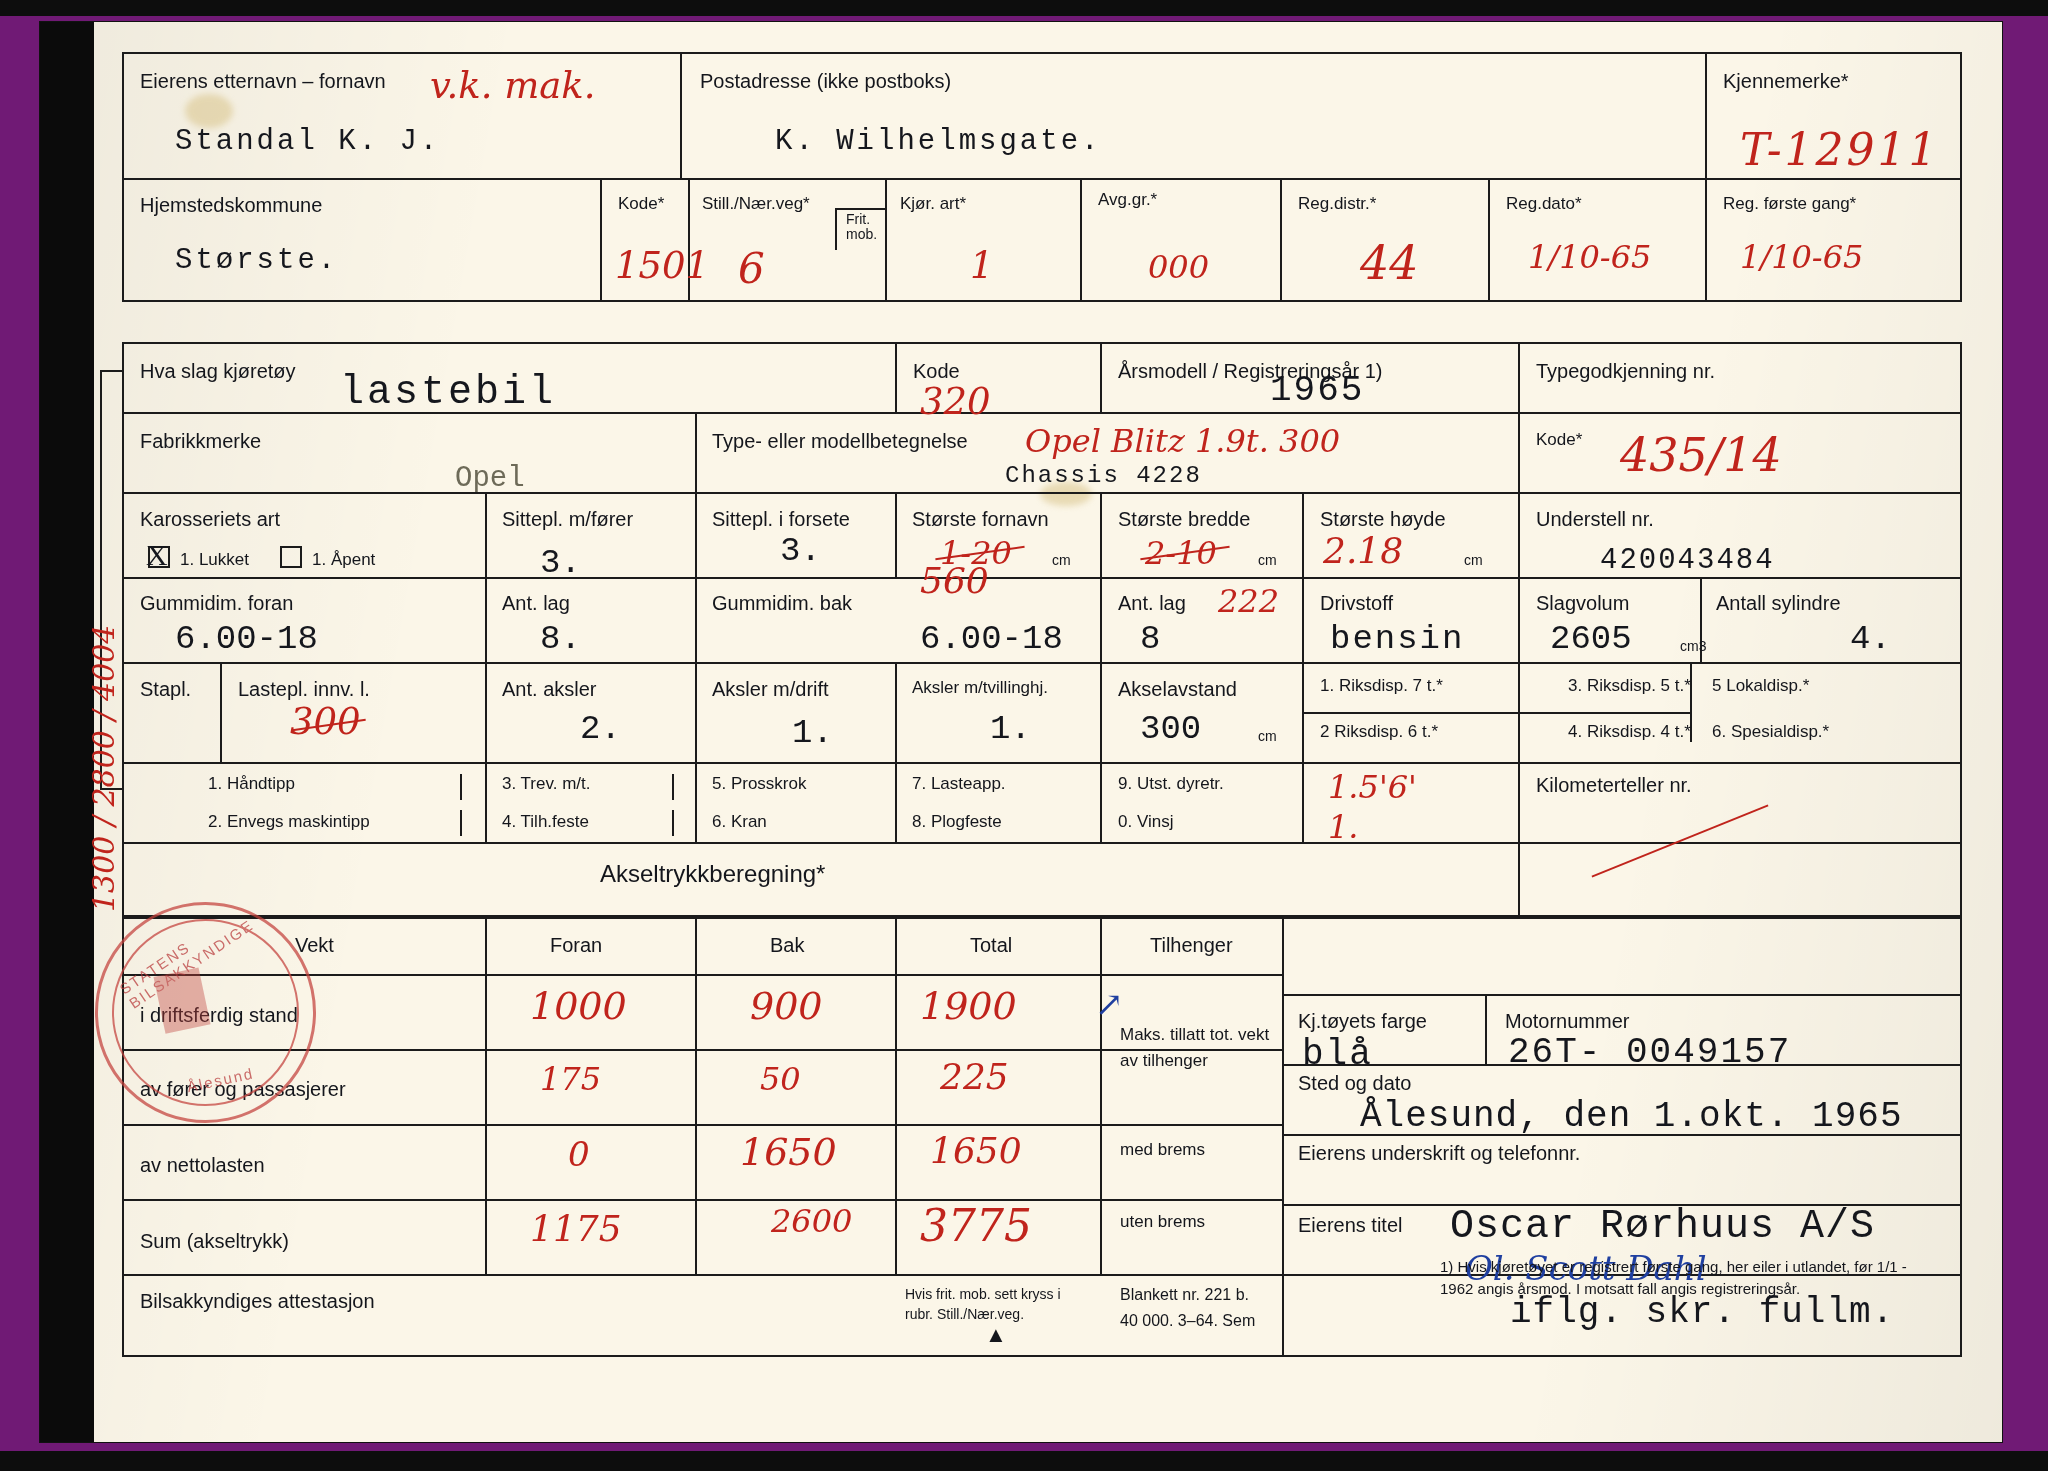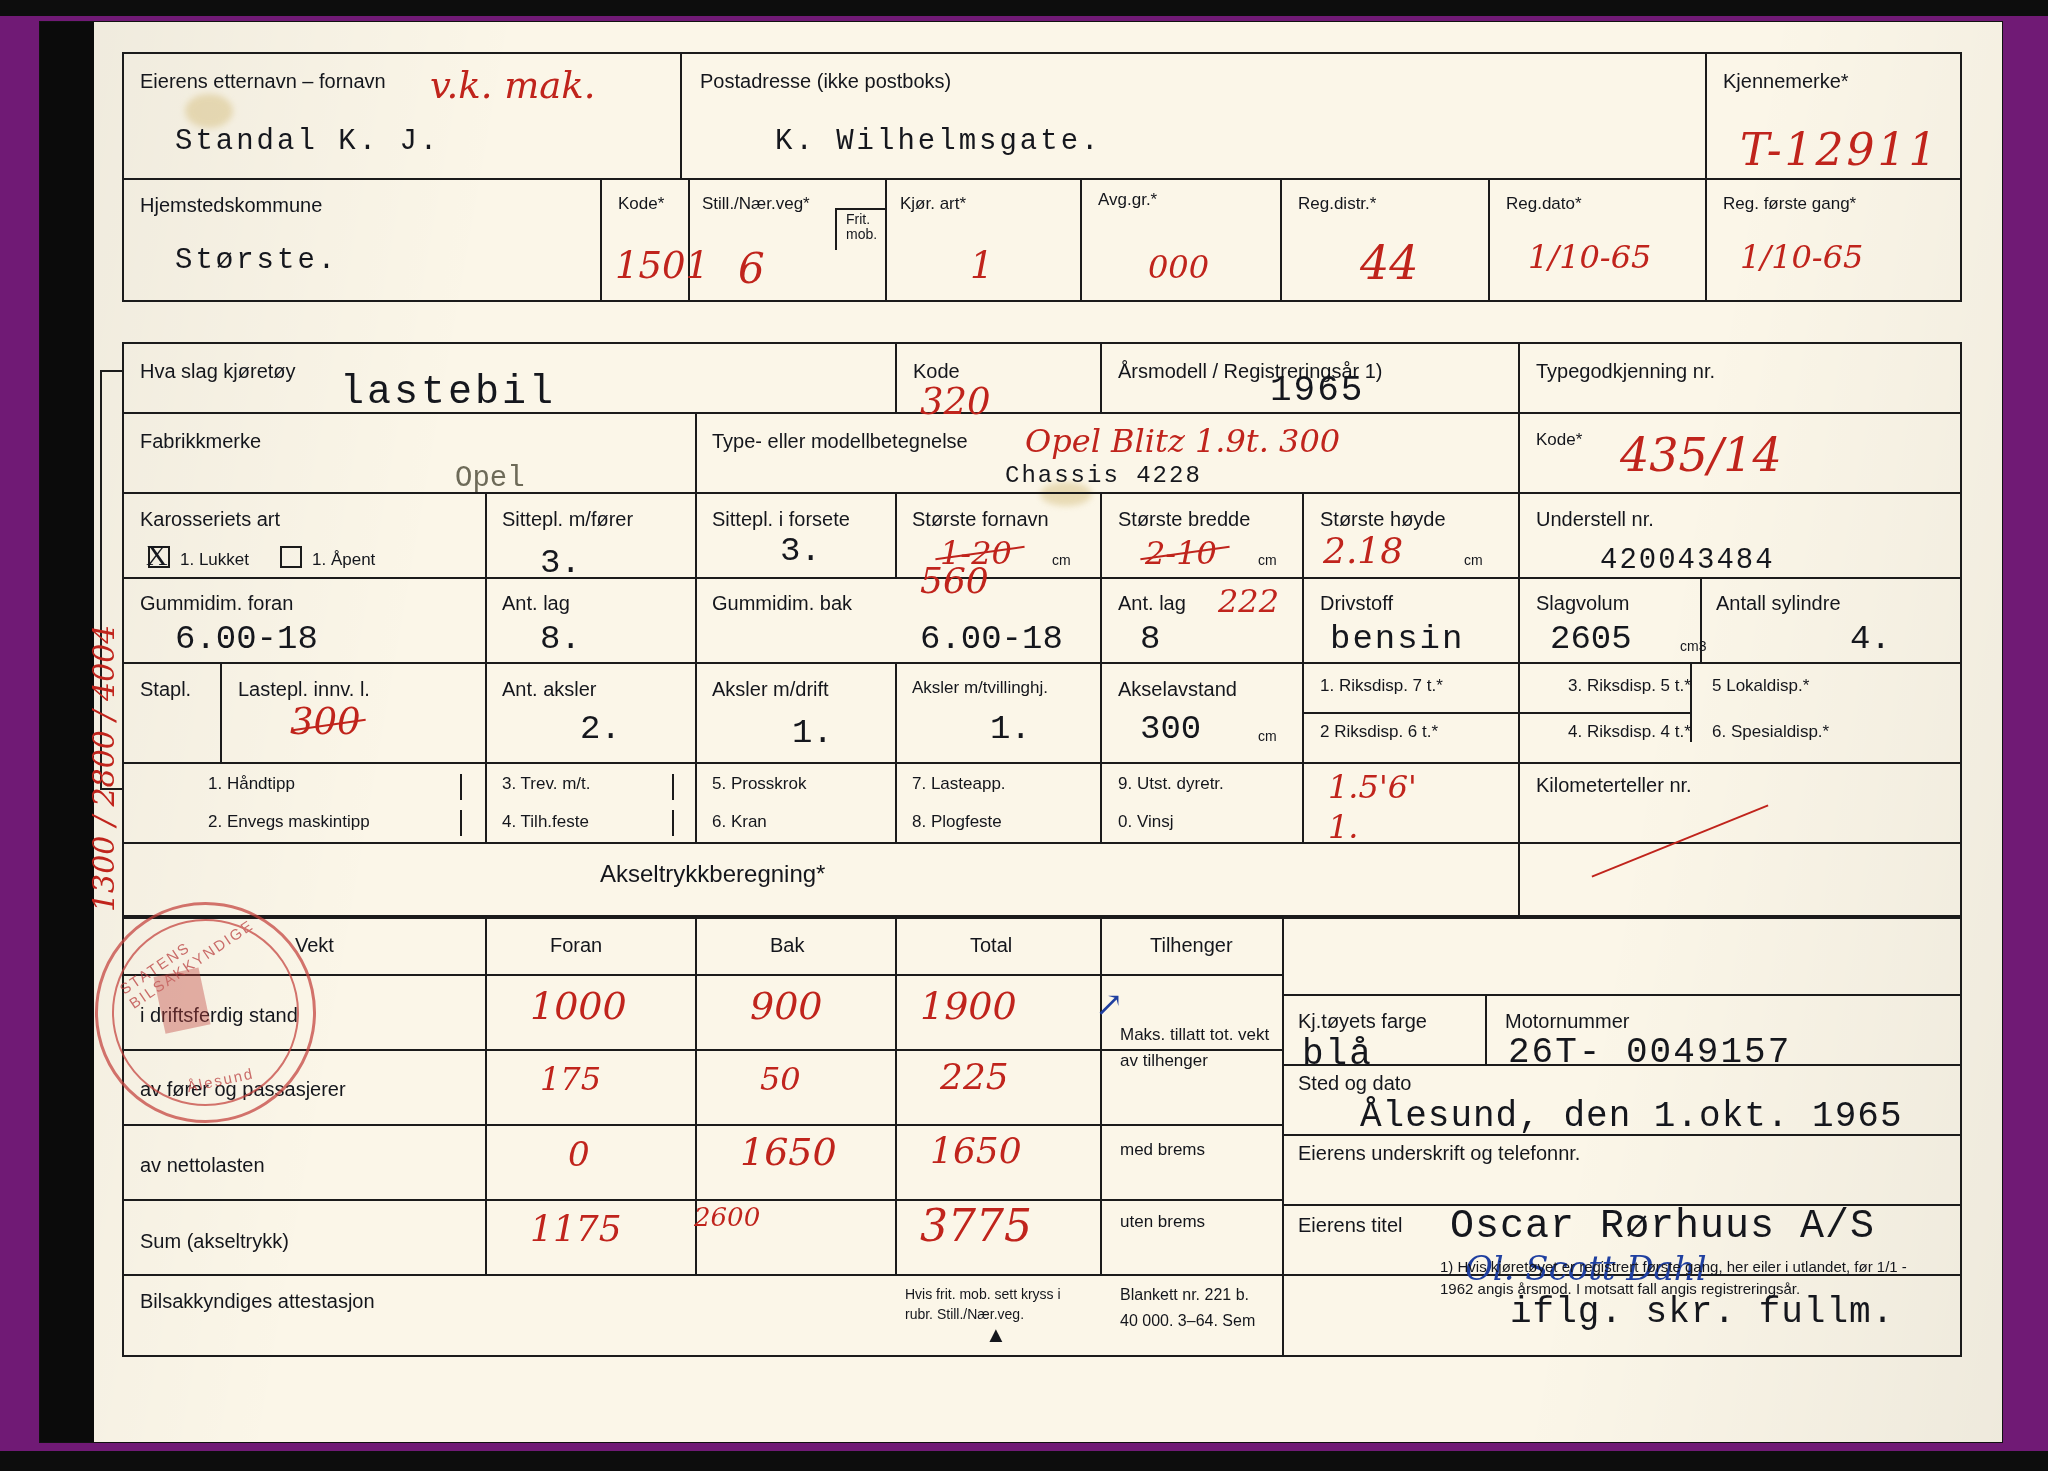--- a/index.html
+++ b/index.html
@@ -313,21 +313,21 @@
     <div class="hw red f30" style="left:720px;top:1038px;">50</div>
     <div class="hw red f30" style="left:900px;top:1034px;font-size:36px;">225</div>
 
     <div class="lbl" style="left:100px;top:1132px;">av nettolasten</div>
     <div class="hw red f30" style="left:528px;top:1112px;font-size:34px;">0</div>
     <div class="hw red f30" style="left:700px;top:1108px;font-size:38px;">1650</div>
     <div class="hw red f30" style="left:890px;top:1108px;font-size:36px;">1650</div>
 
     <div class="lbl" style="left:100px;top:1208px;">Sum (akseltrykk)</div>
     <div class="hw red f30" style="left:490px;top:1186px;font-size:36px;">1175</div>
-    <div class="hw red f30" style="left:654px;top:1180px;font-size:26px;text-align:center;">2600</div>
+    <div class="hw red f30" style="left:731px;top:1180px;font-size:32px;text-align:center;">2600</div>
     <div class="hw red f30" style="left:880px;top:1178px;font-size:44px;">3775</div>
 
     <div class="lbl sm" style="left:1080px;top:1000px;width:150px;line-height:26px;white-space:normal;">Maks. tillatt tot. vekt av tilhenger</div>
     <div class="lbl sm" style="left:1080px;top:1118px;">med brems</div>
     <div class="lbl sm" style="left:1080px;top:1190px;">uten brems</div>
 
     <div class="lbl" style="left:1258px;top:988px;">Kj.tøyets farge</div>
     <div class="tw" style="left:1262px;top:1012px;font-size:36px;letter-spacing:2px;">blå</div>
     <div class="lbl" style="left:1465px;top:988px;">Motornummer</div>
     <div class="tw" style="left:1468px;top:1010px;font-size:36px;letter-spacing:2px;">26T- 0049157</div>

